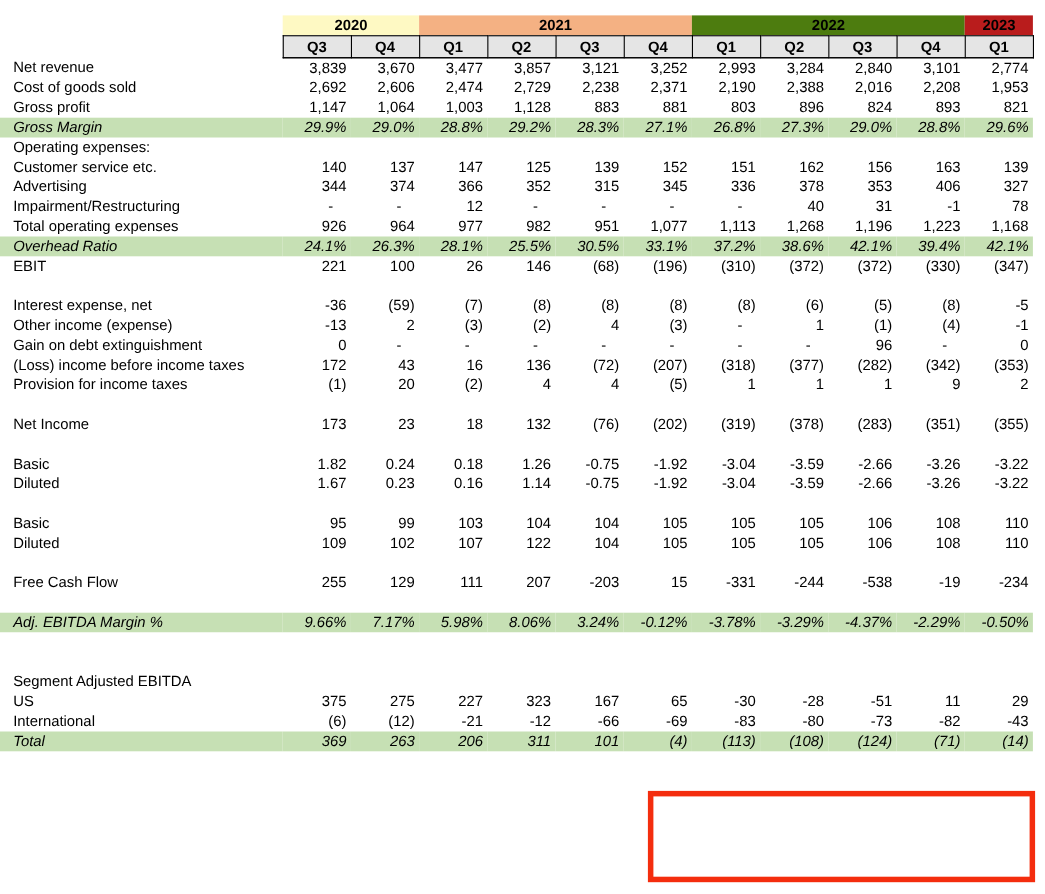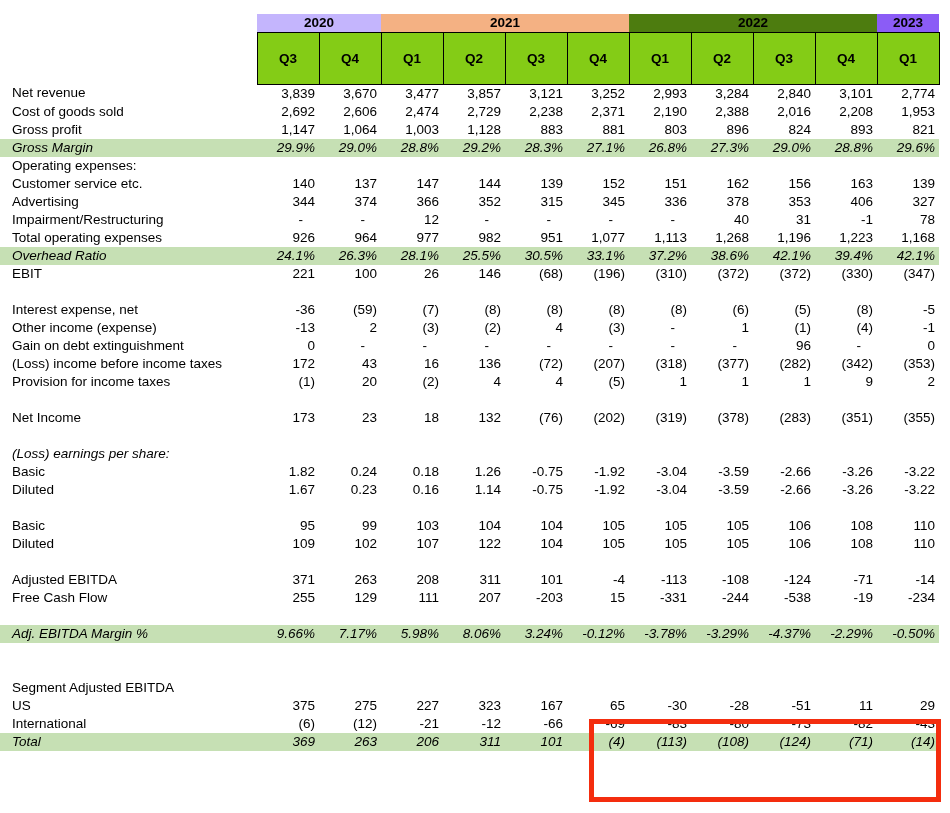--- a/index.html
+++ b/index.html
@@ -17,22 +17,22 @@
   td{
     height:18px;line-height:18px;padding:0 4px 0 0;
     text-align:right;white-space:nowrap;vertical-align:middle;
     font-size:13.5px;
   }
   td.corner{border:none;background:#fff;}
   td.year{
     text-align:center;font-weight:bold;height:17px;line-height:17px;padding:0;
   }
   td.q{
-    text-align:center;font-weight:bold;height:19px;line-height:19px;padding:16px;
-    border:1.5px solid #000;background:#84cc16;
+    text-align:center;font-weight:bold;height:19px;line-height:19px;padding:0;
+    border:1.5px solid #000;background:#e5e5e5;
   }
   td.label{text-align:left;padding:0 0 0 12px;margin-top:32px;}
   tr.green td{background:#c6e0b4;font-style:italic;}
   tr.section-italic td.label{font-style:italic;}
   tr.blank td{background:#fff;}
   td.dash{padding-right:16px;}
   #highlight-box{
     position:absolute;left:589px;top:719px;width:352px;height:83px;
     border:5px solid #f42d0e;box-sizing:border-box;background:transparent;
     pointer-events:none;
@@ -52,24 +52,24 @@
       <col class="c-q">
       <col class="c-q">
       <col class="c-q">
       <col class="c-q">
       <col class="c-q">
       <col class="c-q">
     </colgroup>
   <thead>
       <tr>
         <td class="corner"></td>
-        <td class="year" colspan="2" style="background: #c4b5fd;">2020</td>
+        <td class="year" colspan="2" style="background: #fef9c3;">2020</td>
         <td class="year" colspan="4" style="background: rgb(244, 177, 131);">2021</td>
         <td class="year" colspan="4" style="background: #4d7c0f;">2022</td>
-        <td class="year" colspan="1" style="background: #8b5cf6;">2023</td>
+        <td class="year" colspan="1" style="background: #b91c1c;">2023</td>
       </tr>
       <tr>
         <td class="corner"></td>
         <td class="q">Q3</td>
         <td class="q">Q4</td>
         <td class="q">Q1</td>
         <td class="q">Q2</td>
         <td class="q">Q3</td>
         <td class="q">Q4</td>
         <td class="q">Q1</td>
@@ -148,21 +148,21 @@
         <td></td>
         <td></td>
         <td></td>
         <td></td>
       </tr>
       <tr class="normal">
         <td class="label">Customer service etc.</td>
         <td>140</td>
         <td>137</td>
         <td>147</td>
-        <td>144</td>
+        <td>125</td>
         <td>139</td>
         <td>152</td>
         <td>151</td>
         <td>162</td>
         <td>156</td>
         <td>163</td>
         <td>139</td>
       </tr>
       <tr class="normal">
         <td class="label">Advertising</td>
@@ -353,34 +353,20 @@
         <td></td>
         <td></td>
         <td></td>
         <td></td>
         <td></td>
         <td></td>
         <td></td>
         <td></td>
         <td></td>
       </tr>
-      <tr class="section-italic">
-        <td class="label">(Loss) earnings per share:</td>
-        <td></td>
-        <td></td>
-        <td></td>
-        <td></td>
-        <td></td>
-        <td></td>
-        <td></td>
-        <td></td>
-        <td></td>
-        <td></td>
-        <td></td>
-      </tr>
       <tr class="normal">
         <td class="label">Basic</td>
         <td>1.82</td>
         <td>0.24</td>
         <td>0.18</td>
         <td>1.26</td>
         <td>-0.75</td>
         <td>-1.92</td>
         <td>-3.04</td>
         <td>-3.59</td>
@@ -450,34 +436,20 @@
         <td></td>
         <td></td>
         <td></td>
         <td></td>
         <td></td>
         <td></td>
         <td></td>
         <td></td>
         <td></td>
         <td></td>
-      </tr>
-      <tr class="normal">
-        <td class="label">Adjusted EBITDA</td>
-        <td>371</td>
-        <td>263</td>
-        <td>208</td>
-        <td>311</td>
-        <td>101</td>
-        <td>-4</td>
-        <td>-113</td>
-        <td>-108</td>
-        <td>-124</td>
-        <td>-71</td>
-        <td>-14</td>
       </tr>
       <tr class="normal">
         <td class="label">Free Cash Flow</td>
         <td>255</td>
         <td>129</td>
         <td>111</td>
         <td>207</td>
         <td>-203</td>
         <td>15</td>
         <td>-331</td>

